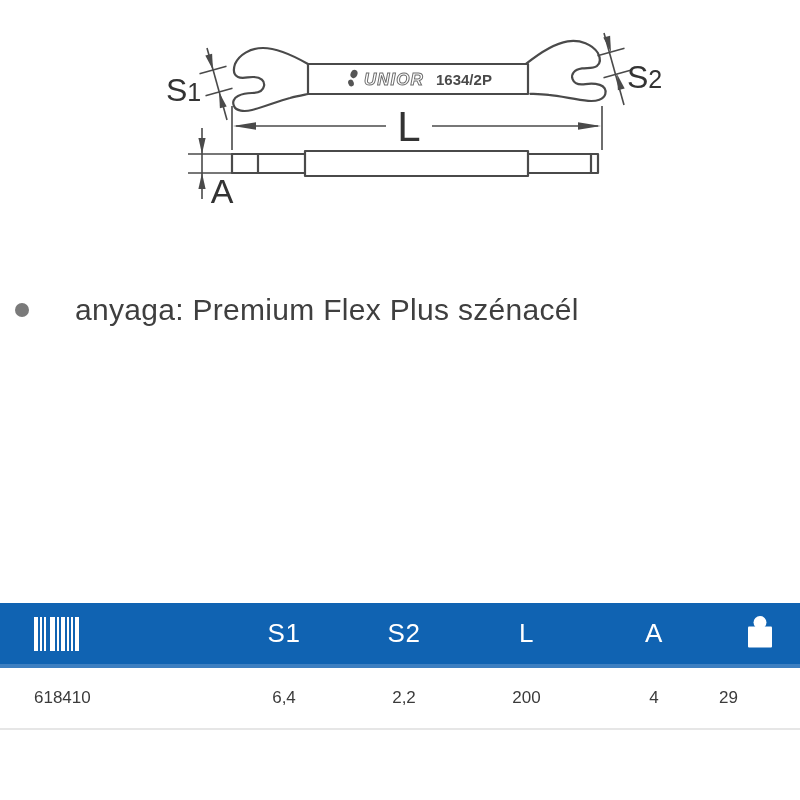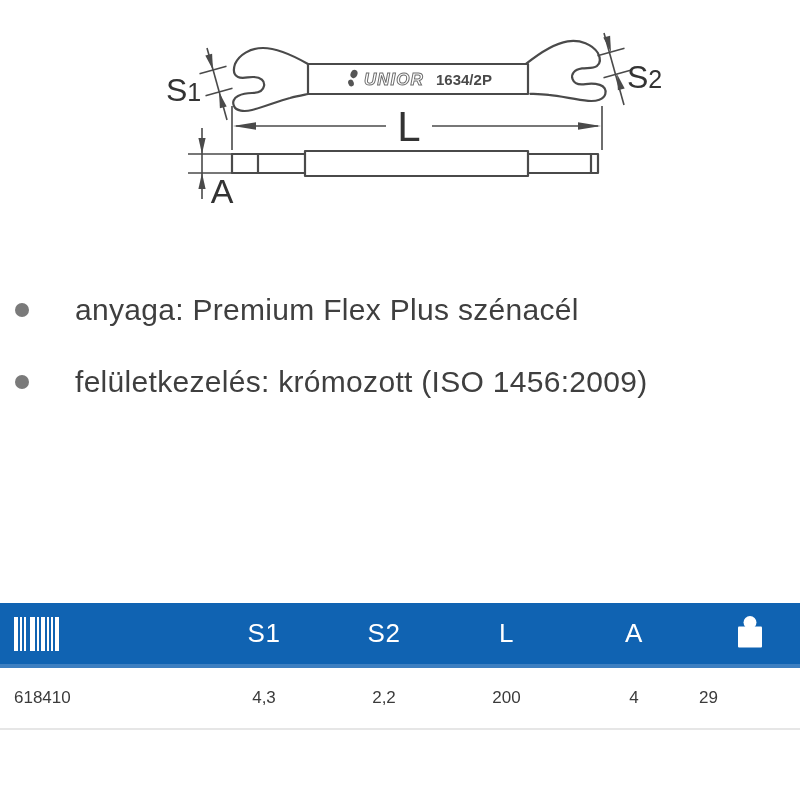--- a/index.html
+++ b/index.html
@@ -25,21 +25,21 @@
   
   .spec-table { position:absolute; top:603px; left:0; width:800px; }
   .spec-header {
     height:61px; background:#1063b2; border-bottom:4px solid #3d7fc1;
     display:flex; align-items:center; color:#ffffff;
   }
   .spec-row {
     height:60px; display:flex; align-items:center; color:#3b3b3b;
     border-bottom:2px solid #e6e6e6; font-size:17px;
   }
-  .c-sku { flex:0 0 190px; padding-left:14px; text-align:left; display:flex; align-items:center; }
+  .c-sku { flex:0 0 190px; padding-left:34px; text-align:left; display:flex; align-items:center; }
   .c-s1, .c-s2 { flex:0 0 120px; text-align:center; }
   .c-l  { flex:0 0 125px; text-align:center; }
   .c-a  { flex:0 0 130px; text-align:center; }
   .c-w  { flex:1 1 auto; }
   .spec-header .hl { font-size:26px; font-weight:400; letter-spacing:0.5px; }
   .icon-wrap { display:inline-flex; align-items:center; justify-content:center; width:100%; }
   .c-sku .icon-wrap { width:auto; }
 </style>
 </head>
 <body>
@@ -121,24 +121,20 @@
       <text x="436" y="85" font-size="15" font-weight="bold" fill="#4a4a4a">1634/2P</text>
     </g>
   </svg>
 </div>
 
 <ul class="features">
   <li>
     <span class="dot"></span>
     <span class="ftext">anyaga: Premium Flex Plus szénacél</span>
   </li>
-  <li>
-    <span class="dot"></span>
-    <span class="ftext">felületkezelés: krómozott (ISO 1456:2009)</span>
-  </li>
 </ul>
 
 <div class="spec-table">
   <div class="spec-header">
     <div class="c-sku">
       <span class="icon-wrap">
         <svg width="46" height="34" viewBox="0 0 46 34">
           <g fill="#ffffff">
             <rect x="0" y="0" width="4" height="34"></rect>
             <rect x="6" y="0" width="2" height="34"></rect>
@@ -164,19 +160,19 @@
             <circle cx="15" cy="7.5" r="6.5"></circle>
             <rect x="3" y="11.5" width="24" height="21" rx="1"></rect>
           </g>
         </svg>
       </span>
     </div>
   </div>
 
   <div class="spec-row">
     <div class="c-sku">618410</div>
-    <div class="c-s1">4,3</div>
+    <div class="c-s1">6,4</div>
     <div class="c-s2">2,2</div>
     <div class="c-l">200</div>
     <div class="c-a">4</div>
     <div class="c-w">29</div>
   </div>
 </div>
 
 </body></html>

